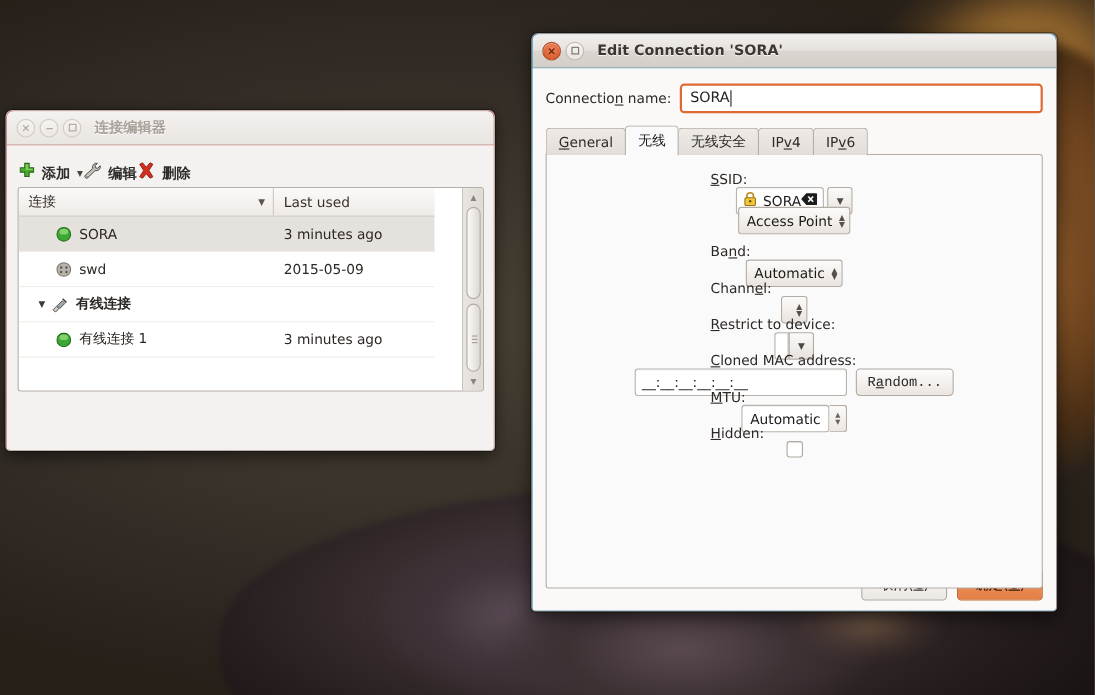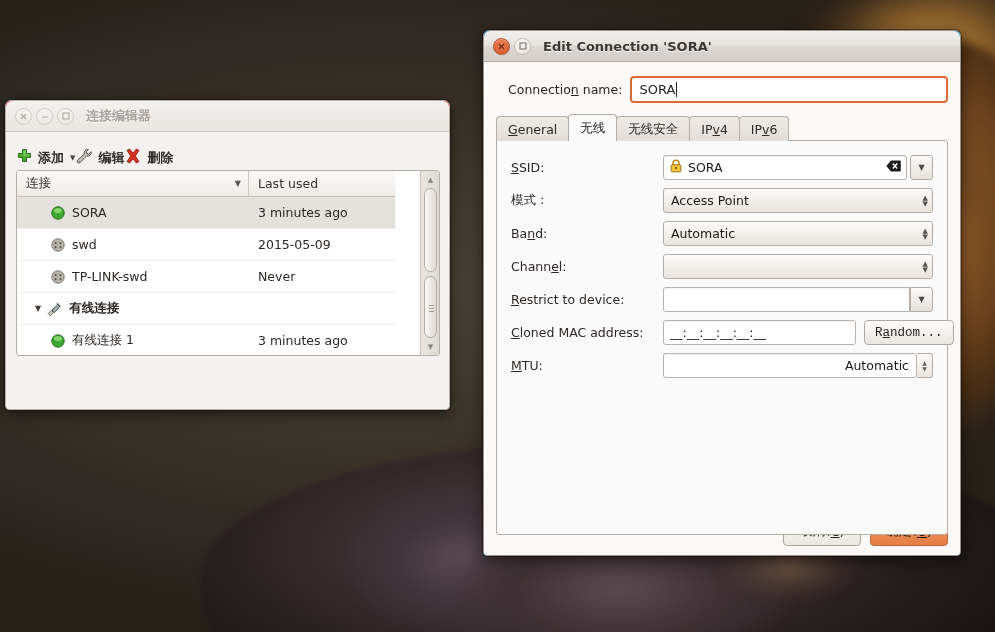--- a/index.html
+++ b/index.html
@@ -235,21 +235,21 @@
   }
   #win-dialog .body {
     background: #faf9f8;
     height: 494px;
     padding: 10px 12px 0 12px;
     position: relative;
   }
 
   .row-connname {
     display: flex; align-items: center;
-    margin: 4px 0 11px 12px;
+    margin: 4px 0 11px 0;
   }
   .lbl { font-size: 12.5px; color: #2c2825; white-space: nowrap; }
   .lbl u { text-decoration: underline; }
   .inp-name {
     flex: 1;
     margin-left: 8px;
     height: 27px;
     background: #fff;
     border: 2px solid #dd6a35;
     border-radius: 4px;
@@ -296,20 +296,21 @@
     margin-top: -1px;
     padding: 14px 14px 0 14px;
     position: relative;
     z-index: 1;
   }
 
   .frow {
     display: flex; align-items: center;
     height: 25px;
     margin-bottom: 8px;
+    flex-direction: column;
   }
   .frow .flbl {
     width: 152px;
     font-size: 12.5px; color: #2c2825;
     flex: 0 0 auto;
   }
   .fctl { flex: 1; display: flex; align-items: center; }
 
   .combo-entry {
     flex: 1; height: 25px;
@@ -527,36 +528,20 @@
                 <circle cx="9.4" cy="5.2" r="1.1" fill="#5e5852"></circle>
                 <circle cx="4.6" cy="9.2" r="1.1" fill="#5e5852"></circle>
                 <circle cx="9.4" cy="9.2" r="1.1" fill="#5e5852"></circle>
               </svg>
             </span>
             <span>swd</span>
           </div>
           <div class="c2">2015-05-09</div>
         </div>
 
-        <div class="lrow">
-          <div class="c1">
-            <span class="indent"></span>
-            <span class="ico">
-              <svg width="14" height="14" viewBox="0 0 14 14">
-                <circle cx="7" cy="7" r="6.2" fill="#b9b3ac" stroke="#7d776f" stroke-width="1"></circle>
-                <circle cx="4.6" cy="5.2" r="1.1" fill="#5e5852"></circle>
-                <circle cx="9.4" cy="5.2" r="1.1" fill="#5e5852"></circle>
-                <circle cx="4.6" cy="9.2" r="1.1" fill="#5e5852"></circle>
-                <circle cx="9.4" cy="9.2" r="1.1" fill="#5e5852"></circle>
-              </svg>
-            </span>
-            <span>TP-LINK-swd</span>
-          </div>
-          <div class="c2">Never</div>
-        </div>
 
         <div class="lrow group">
           <div class="c1">
             <span class="tri">▼</span>
             <span class="ico">
               <svg width="16" height="14" viewBox="0 0 16 14">
                 <path d="M2.2 11.6 L5.4 8.4 L7.6 10.6 L4.4 13.8 z" fill="#cfc9c2" stroke="#4a4540" stroke-width="0.8"></path>
                 <path d="M6 8 L10.6 3.4 l2.4 2.4 L8.4 10.4 z" fill="#9fa8ad" stroke="#40454a" stroke-width="0.8"></path>
                 <path d="M11 1.6 L14.4 5" stroke="#3b3f43" stroke-width="1.4"></path>
               </svg>
@@ -651,21 +636,20 @@
               </svg>
             </span>
           </div>
           <div class="combo-arrowbtn">
             <span>▼</span>
           </div>
         </div>
       </div>
 
       <div class="frow">
-        <div class="flbl">模式：</div>
         <div class="fctl">
           <div class="dropdown">
             <span>Access Point</span>
             <span class="spin-arrows">
                 <span>▲</span>
                 <span>▼</span>
               </span>
           </div>
         </div>
       </div>
@@ -724,20 +708,26 @@
           <div class="mtu-entry">
             <span>Automatic</span>
           </div>
           <div class="mtu-spin">
               <span>▲</span>
               <span>▼</span>
             </div>
         </div>
       </div>
 
+      <div class="frow">
+        <div class="flbl"><u>H</u>idden:</div>
+        <div class="fctl">
+          <div class="chk"></div>
+        </div>
+      </div>
 
     </div>
 
     <div class="dlg-actions">
       <div class="btn-dlg btn-cancel">取消(<u class="ak">C</u>)</div>
       <div class="btn-dlg btn-ok">确定(<u class="ak">O</u>)</div>
     </div>
 
   </div>
 </div>

